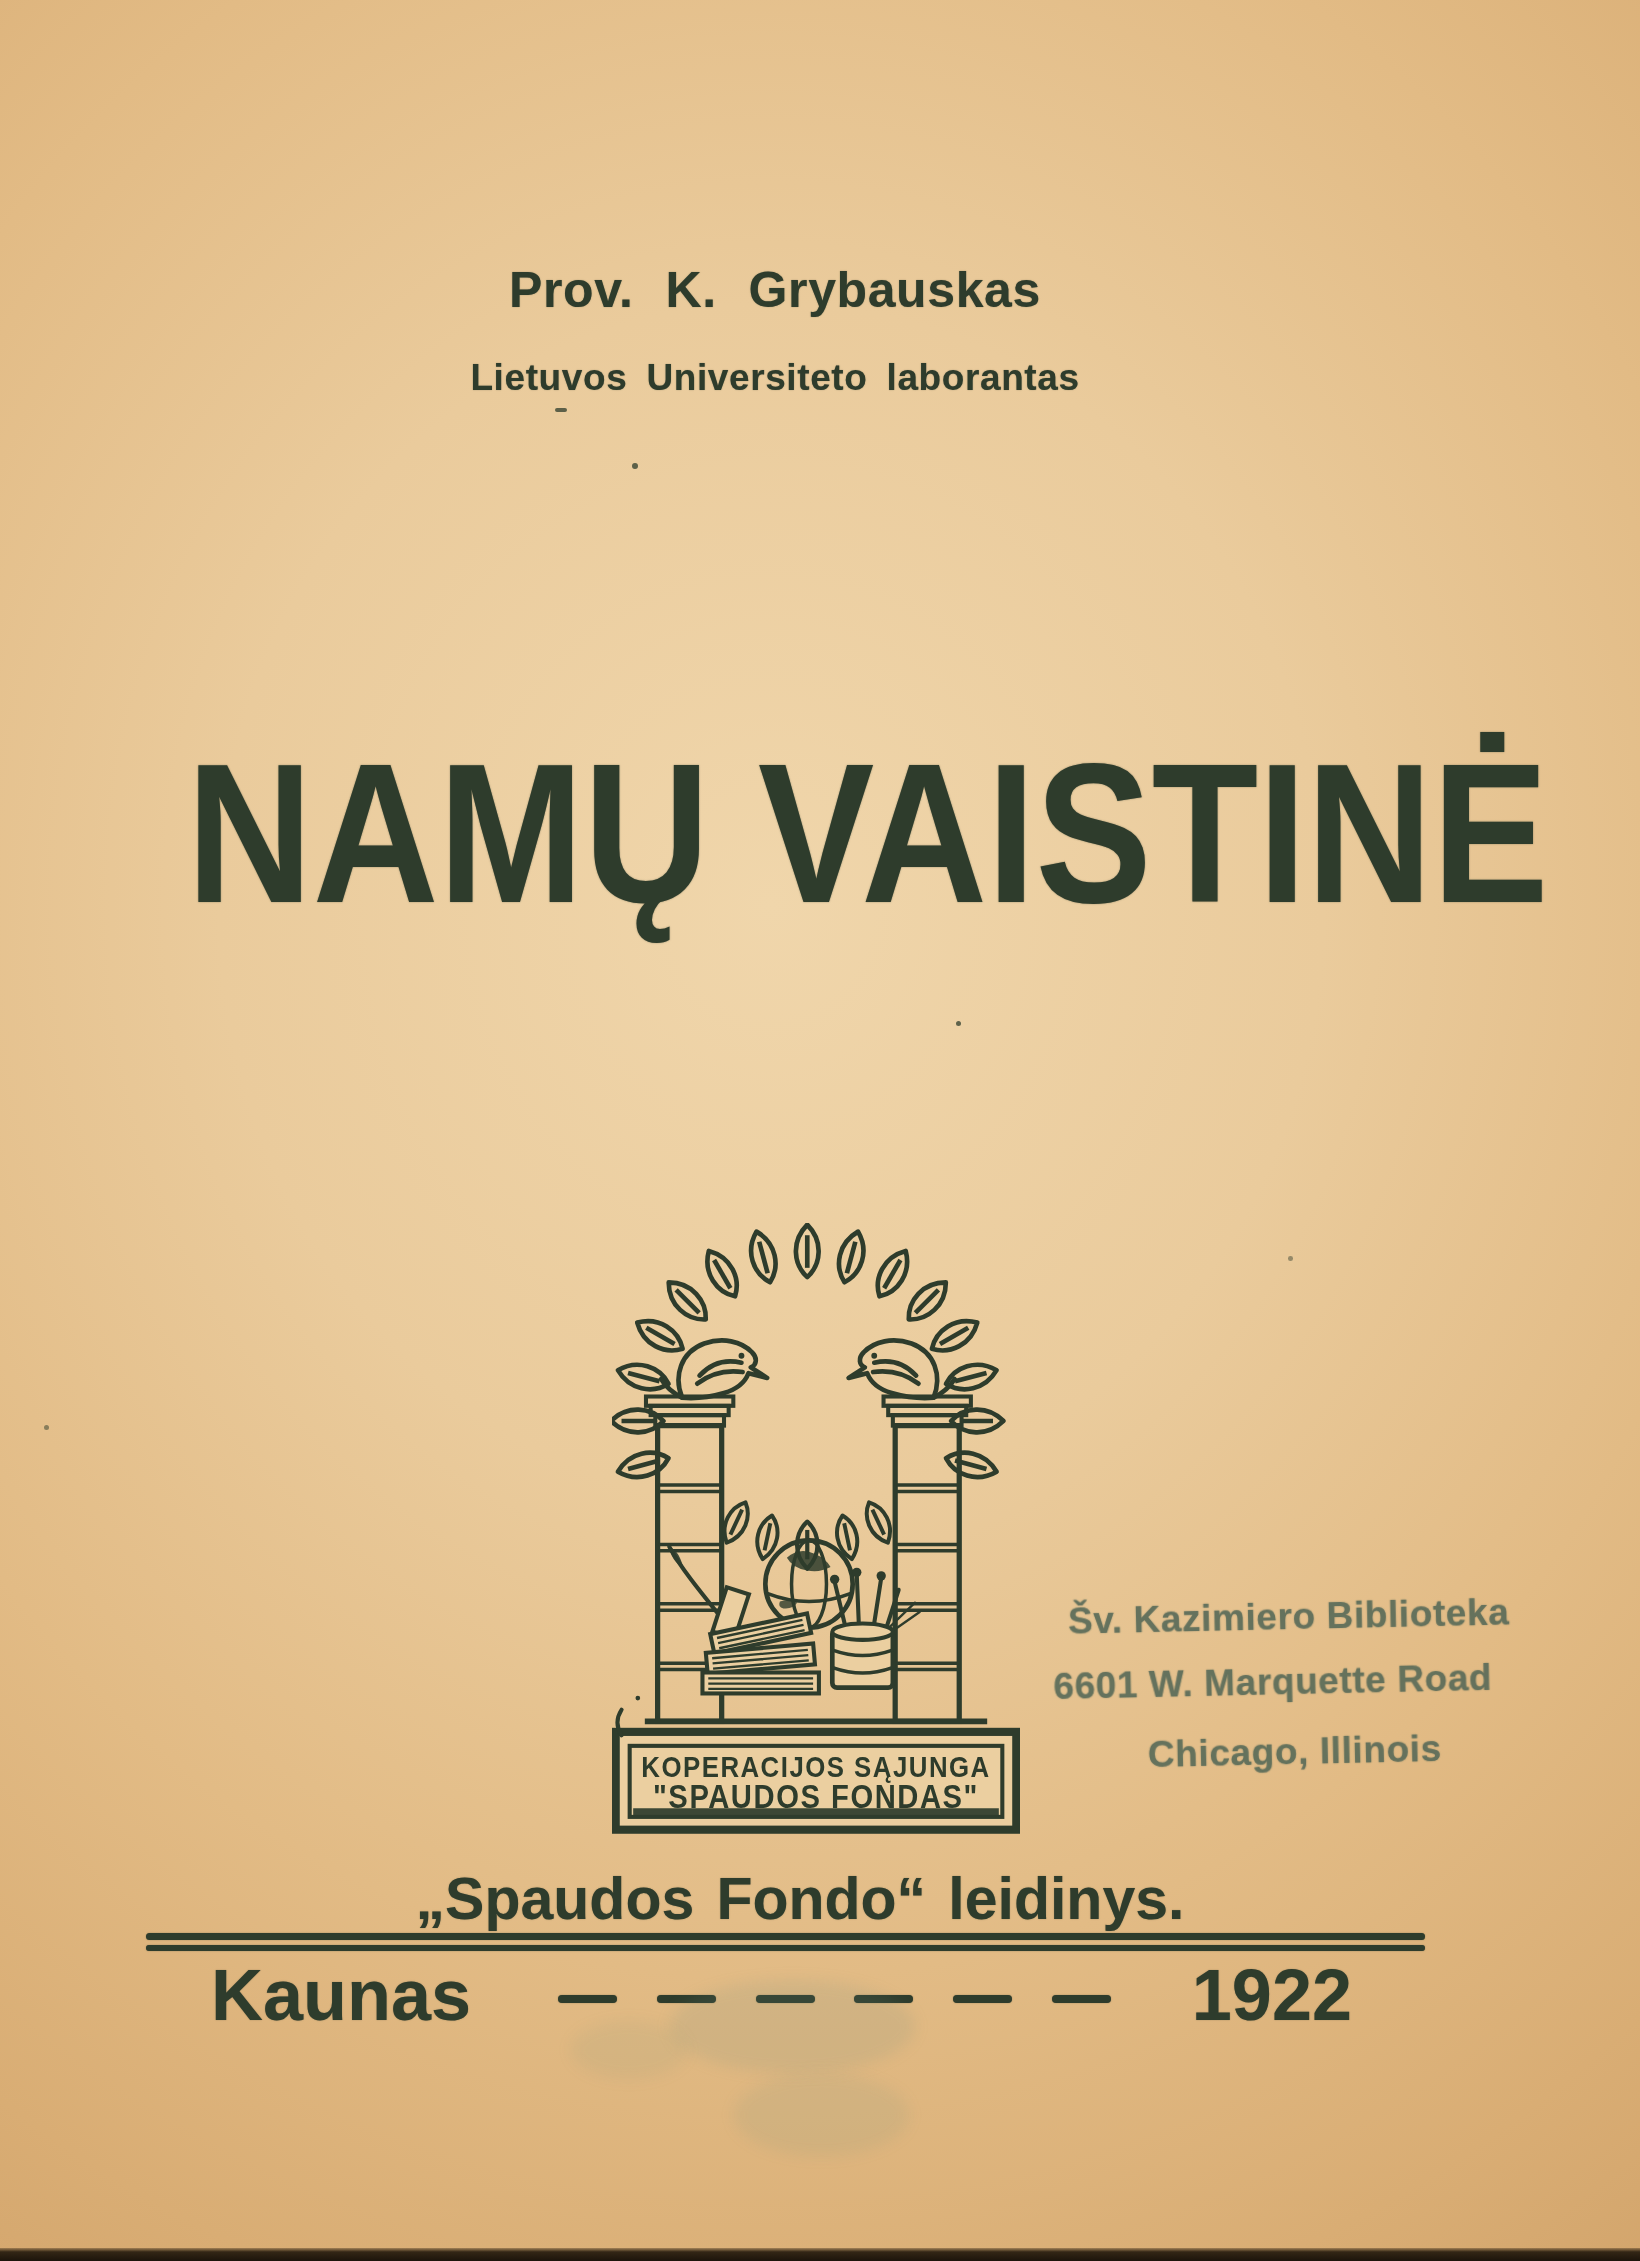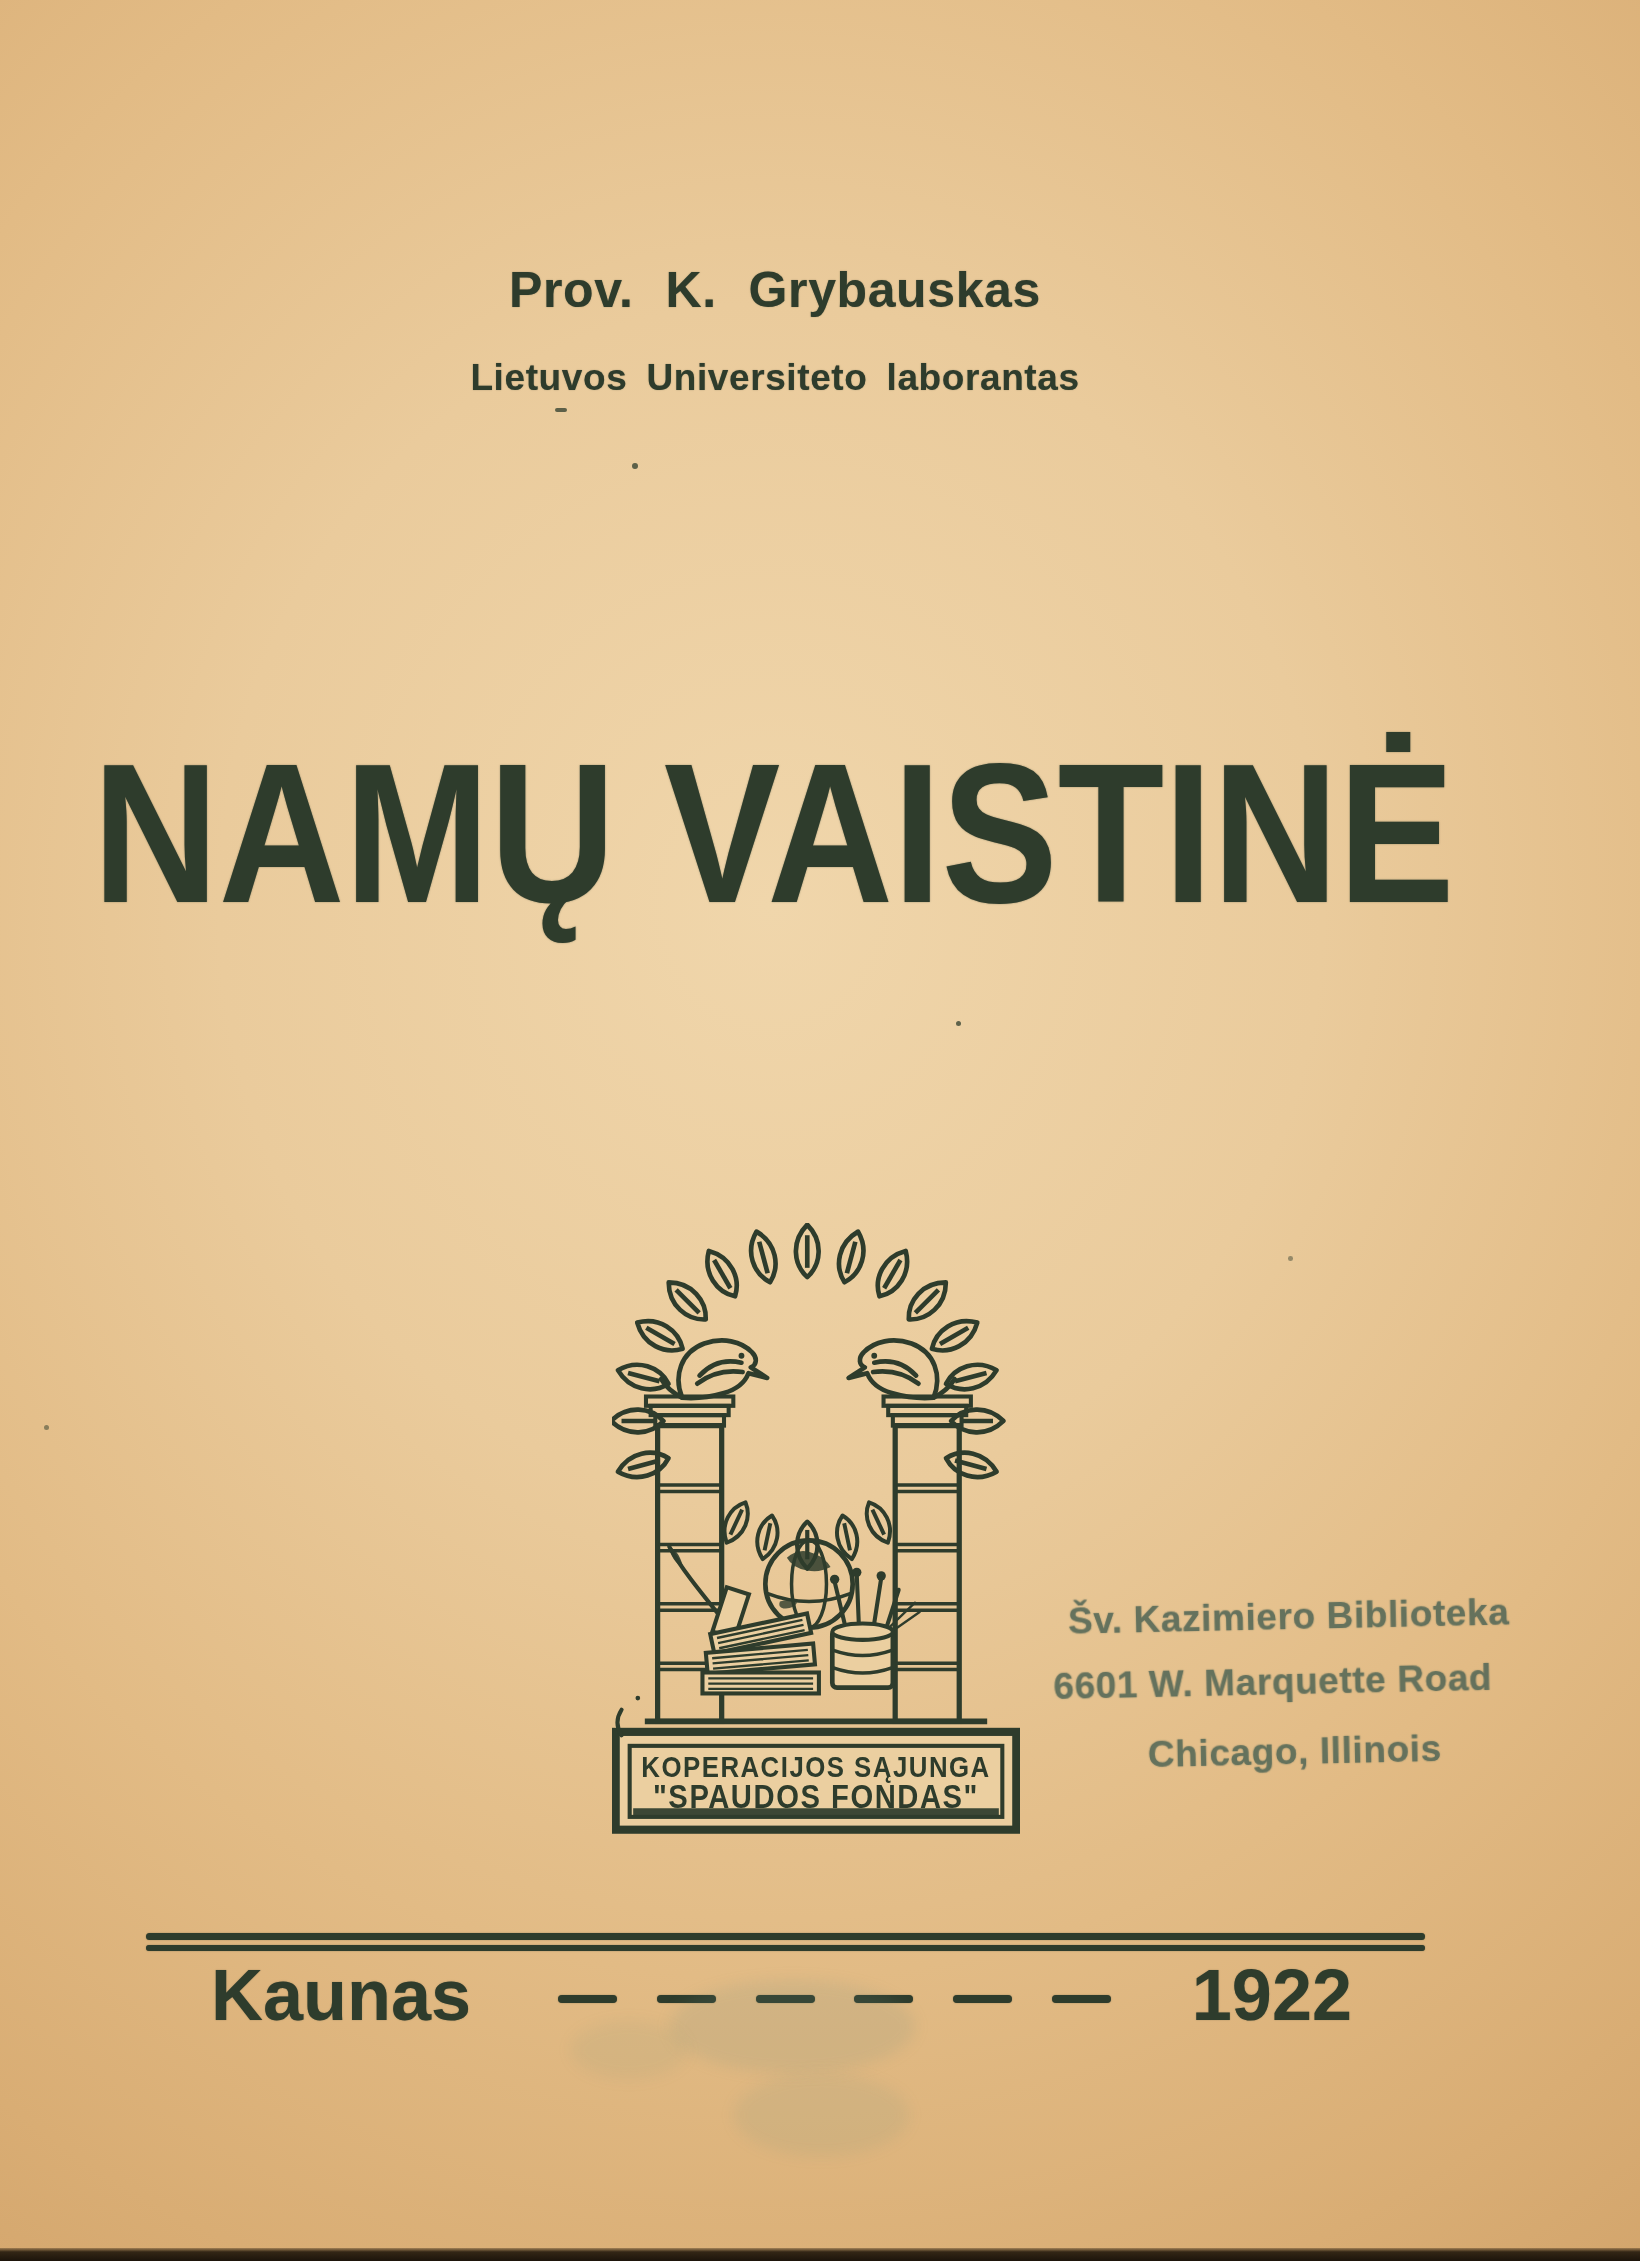--- a/index.html
+++ b/index.html
@@ -15,21 +15,21 @@
   }
   .ink{color:#2e3c2c; text-shadow:0 0 1.2px rgba(40,52,38,.5);}
   .abs{position:absolute;}
 
   
   .author-block{left:0;right:91px;text-align:center;}
   .author-1{top:261px;font-size:50px;font-weight:bold;letter-spacing:0.6px;word-spacing:17.5px;}
   .author-2{top:357px;font-size:37px;font-weight:bold;letter-spacing:0.6px;word-spacing:8.2px;}
 
   
-  .title-row{left:0;right:0;top:735px;text-align:left;}
+  .title-row{left:0;right:0;top:735px;text-align:right;}
   .title-inner{
     display:inline-block;
     font-size:198px;font-weight:bold;line-height:1;
     letter-spacing:0px;white-space:nowrap;
     transform:scaleX(.88);transform-origin:50% 50%;
     text-shadow:0 0 1.7px rgba(40,52,38,.55);
   }
 
   
   .emblem{left:612px;top:1223px;width:408px;height:623px;}
@@ -229,20 +229,21 @@
       </g>
     </svg>
   </div>
 
   <div class="abs stamp">
     <div class="stamp-line stamp-1">Šv. Kazimiero Biblioteka</div>
     <div class="stamp-line stamp-2">6601 W. Marquette Road</div>
     <div class="stamp-line stamp-3">Chicago, Illinois</div>
   </div>
 
+  <div class="abs leidinys ink">„Spaudos Fondo“ leidinys.</div>
 
   <div class="abs rule">
     <div class="r1"></div>
     <div class="r2"></div>
   </div>
 
   <div class="abs kaunas-row ink">
     <span>Kaunas</span>
     <span class="dashes">
       <span class="dash"></span>

